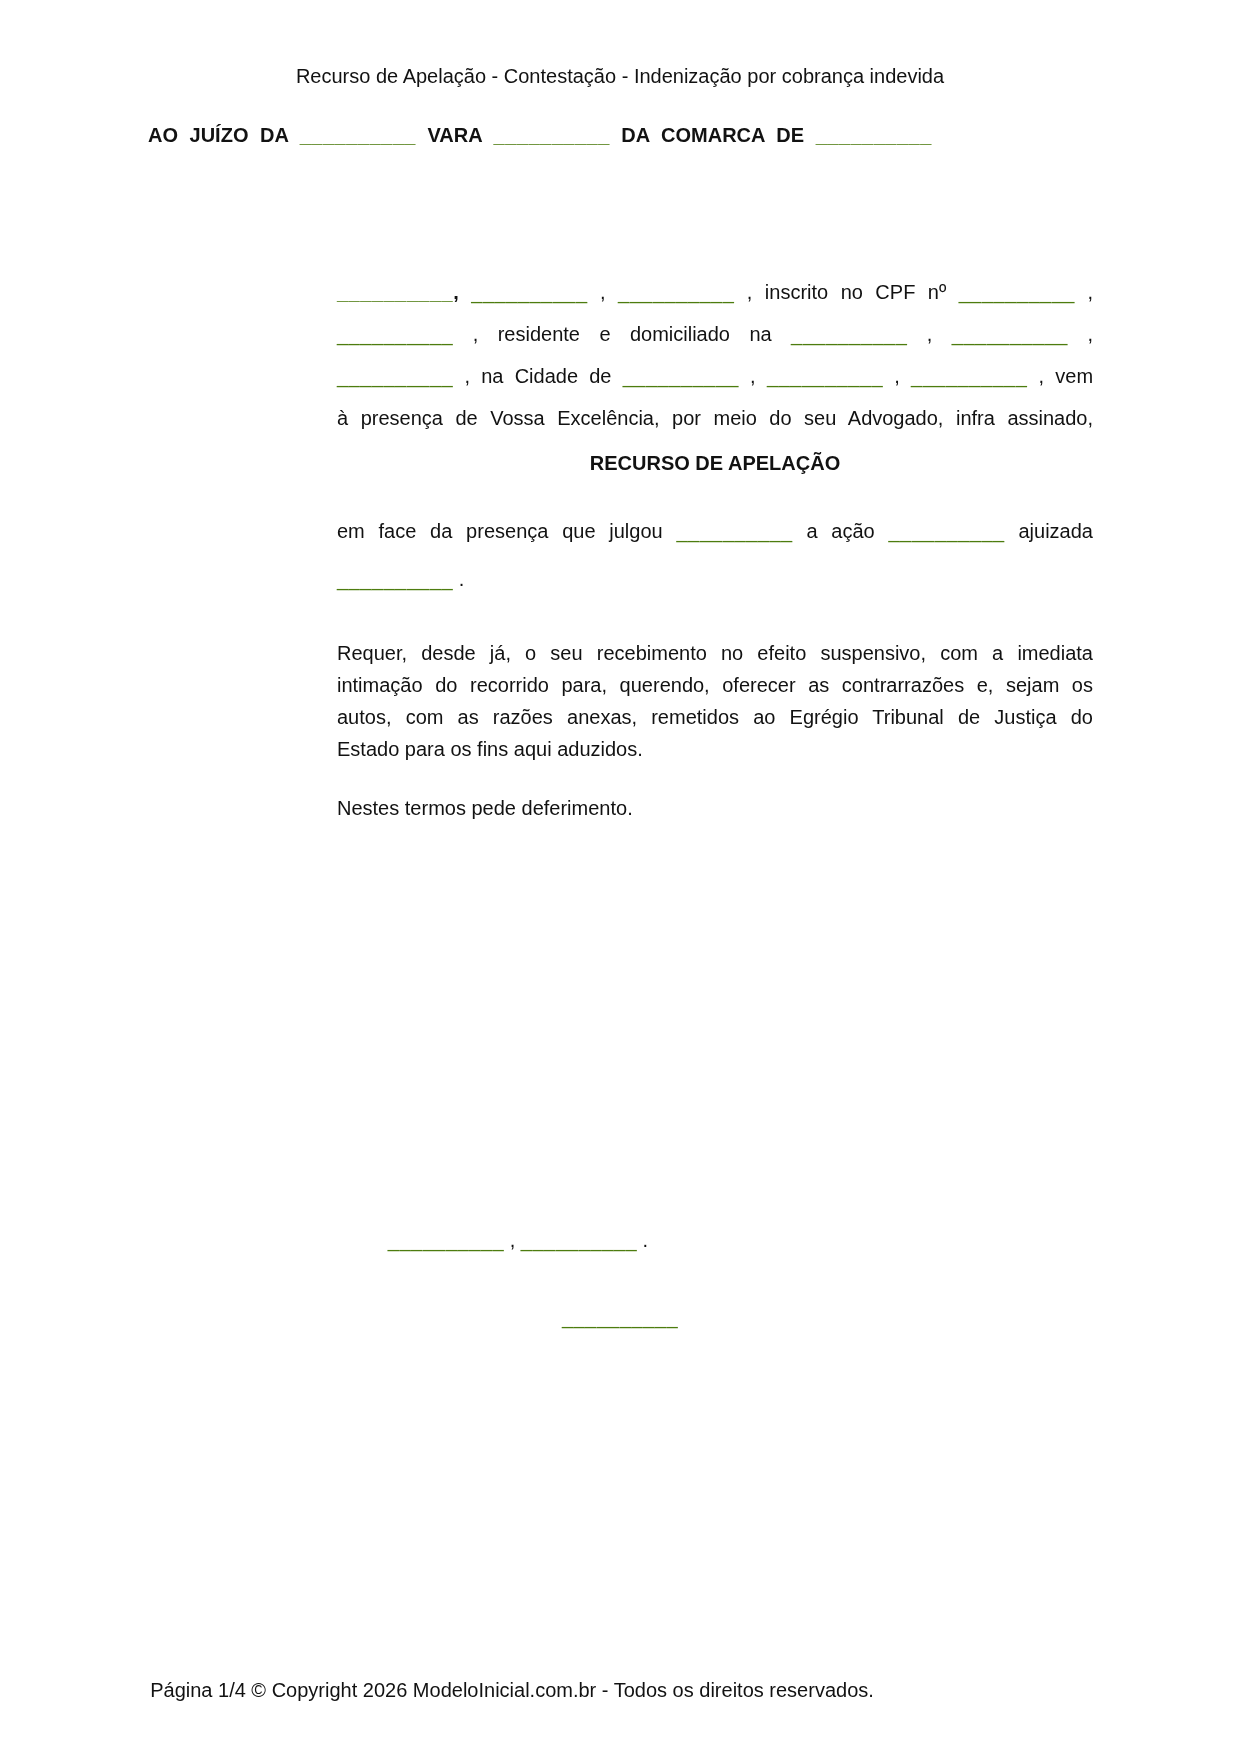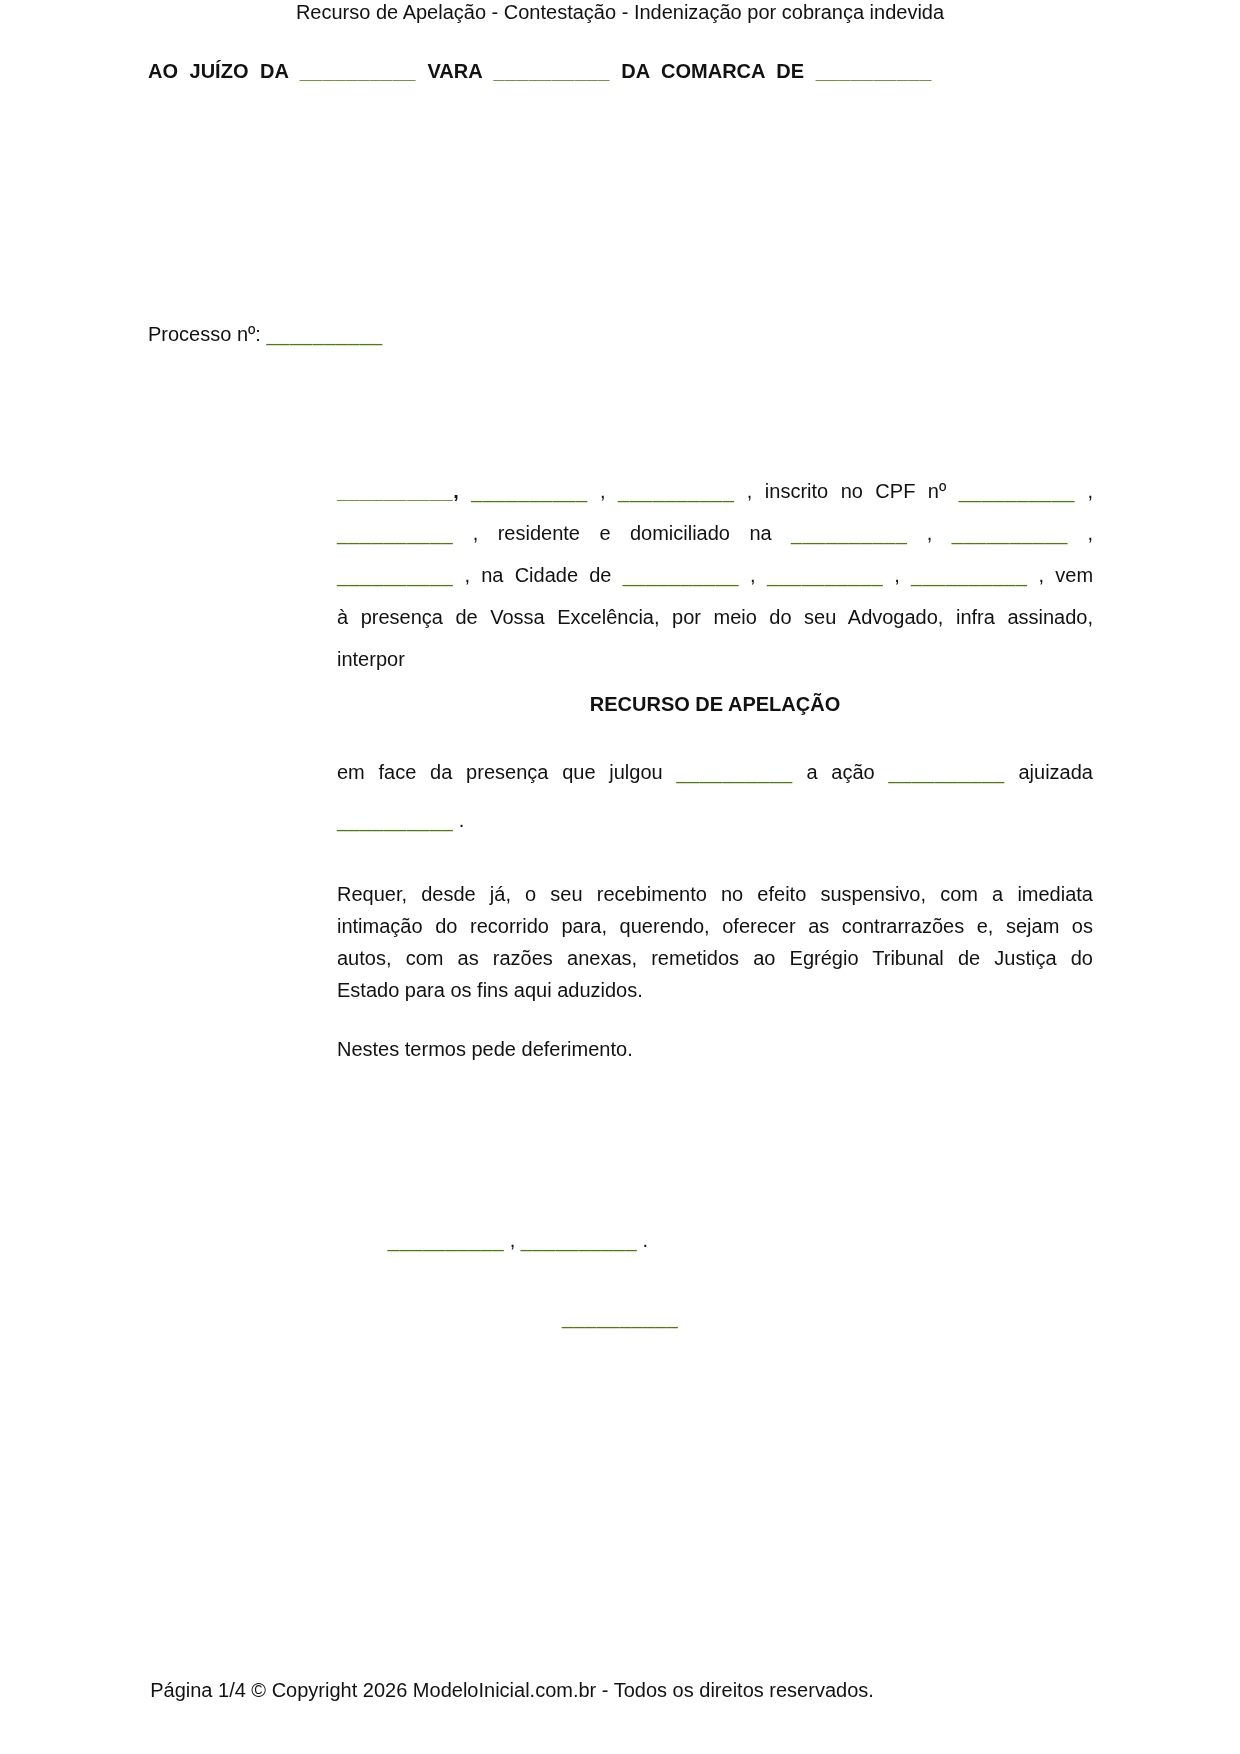--- a/index.html
+++ b/index.html
@@ -9,20 +9,21 @@
     width: 1240px;
     height: 1754px;
     margin: 0 auto;
     background: #ffffff;
     font-family: "Liberation Sans", sans-serif;
     font-size: 20px;
     color: #121212;
     overflow: hidden;
   }
   .doc-title {
+    padding-top: 64px;
     text-align: center;
     line-height: 24px;
   }
   .court-line {
     margin: 35px 148px 0 148px;
     font-weight: bold;
     line-height: 24px;
     word-spacing: 6px;
   }
   .process-line {
@@ -76,30 +77,28 @@
 </style>
 </head>
 <body>
 
 <div class="page">
 
   <div class="doc-title">Recurso de Apelação - Contestação - Indenização por cobrança indevida</div>
 
   <div class="court-line"><span class="word">AO JUÍZO DA</span> <span class="blank">__________</span> <span class="word">VARA</span> <span class="blank">__________</span> <span class="word">DA COMARCA DE</span> <span class="blank">__________</span></div>
 
-  <div class="process-line"><span class="word">Processo nº:</span> <span class="blank">__________</span></div>
 
   <div class="main-block">
 
     <div class="q-par">
       <div class="line j"><span class="blank bold">__________</span><span class="word bold">,</span> <span class="blank">__________</span> <span class="word">,</span> <span class="blank">__________</span> <span class="word">,</span> <span class="word">inscrito no CPF nº</span> <span class="blank">__________</span> <span class="word">,</span></div>
       <div class="line j"><span class="blank">__________</span> <span class="word">,</span> <span class="word">residente e domiciliado na</span> <span class="blank">__________</span> <span class="word">,</span> <span class="blank">__________</span> <span class="word">,</span></div>
       <div class="line j"><span class="blank">__________</span> <span class="word">,</span> <span class="word">na Cidade de</span> <span class="blank">__________</span> <span class="word">,</span> <span class="blank">__________</span> <span class="word">,</span> <span class="blank">__________</span> <span class="word">,</span> <span class="word">vem</span></div>
       <div class="line j"><span class="word">à presença de Vossa Excelência, por meio do seu Advogado, infra assinado,</span></div>
-      <div class="line"><span class="word">interpor</span></div>
     </div>
 
     <div class="heading">RECURSO DE APELAÇÃO</div>
 
     <div class="p2">
       <div class="line j"><span class="word">em face da presença que julgou</span> <span class="blank">__________</span> <span class="word">a ação</span> <span class="blank">__________</span> <span class="word">ajuizada</span></div>
       <div class="line"><span class="blank">__________</span> <span class="word">.</span></div>
     </div>
 
     <div class="p3">

